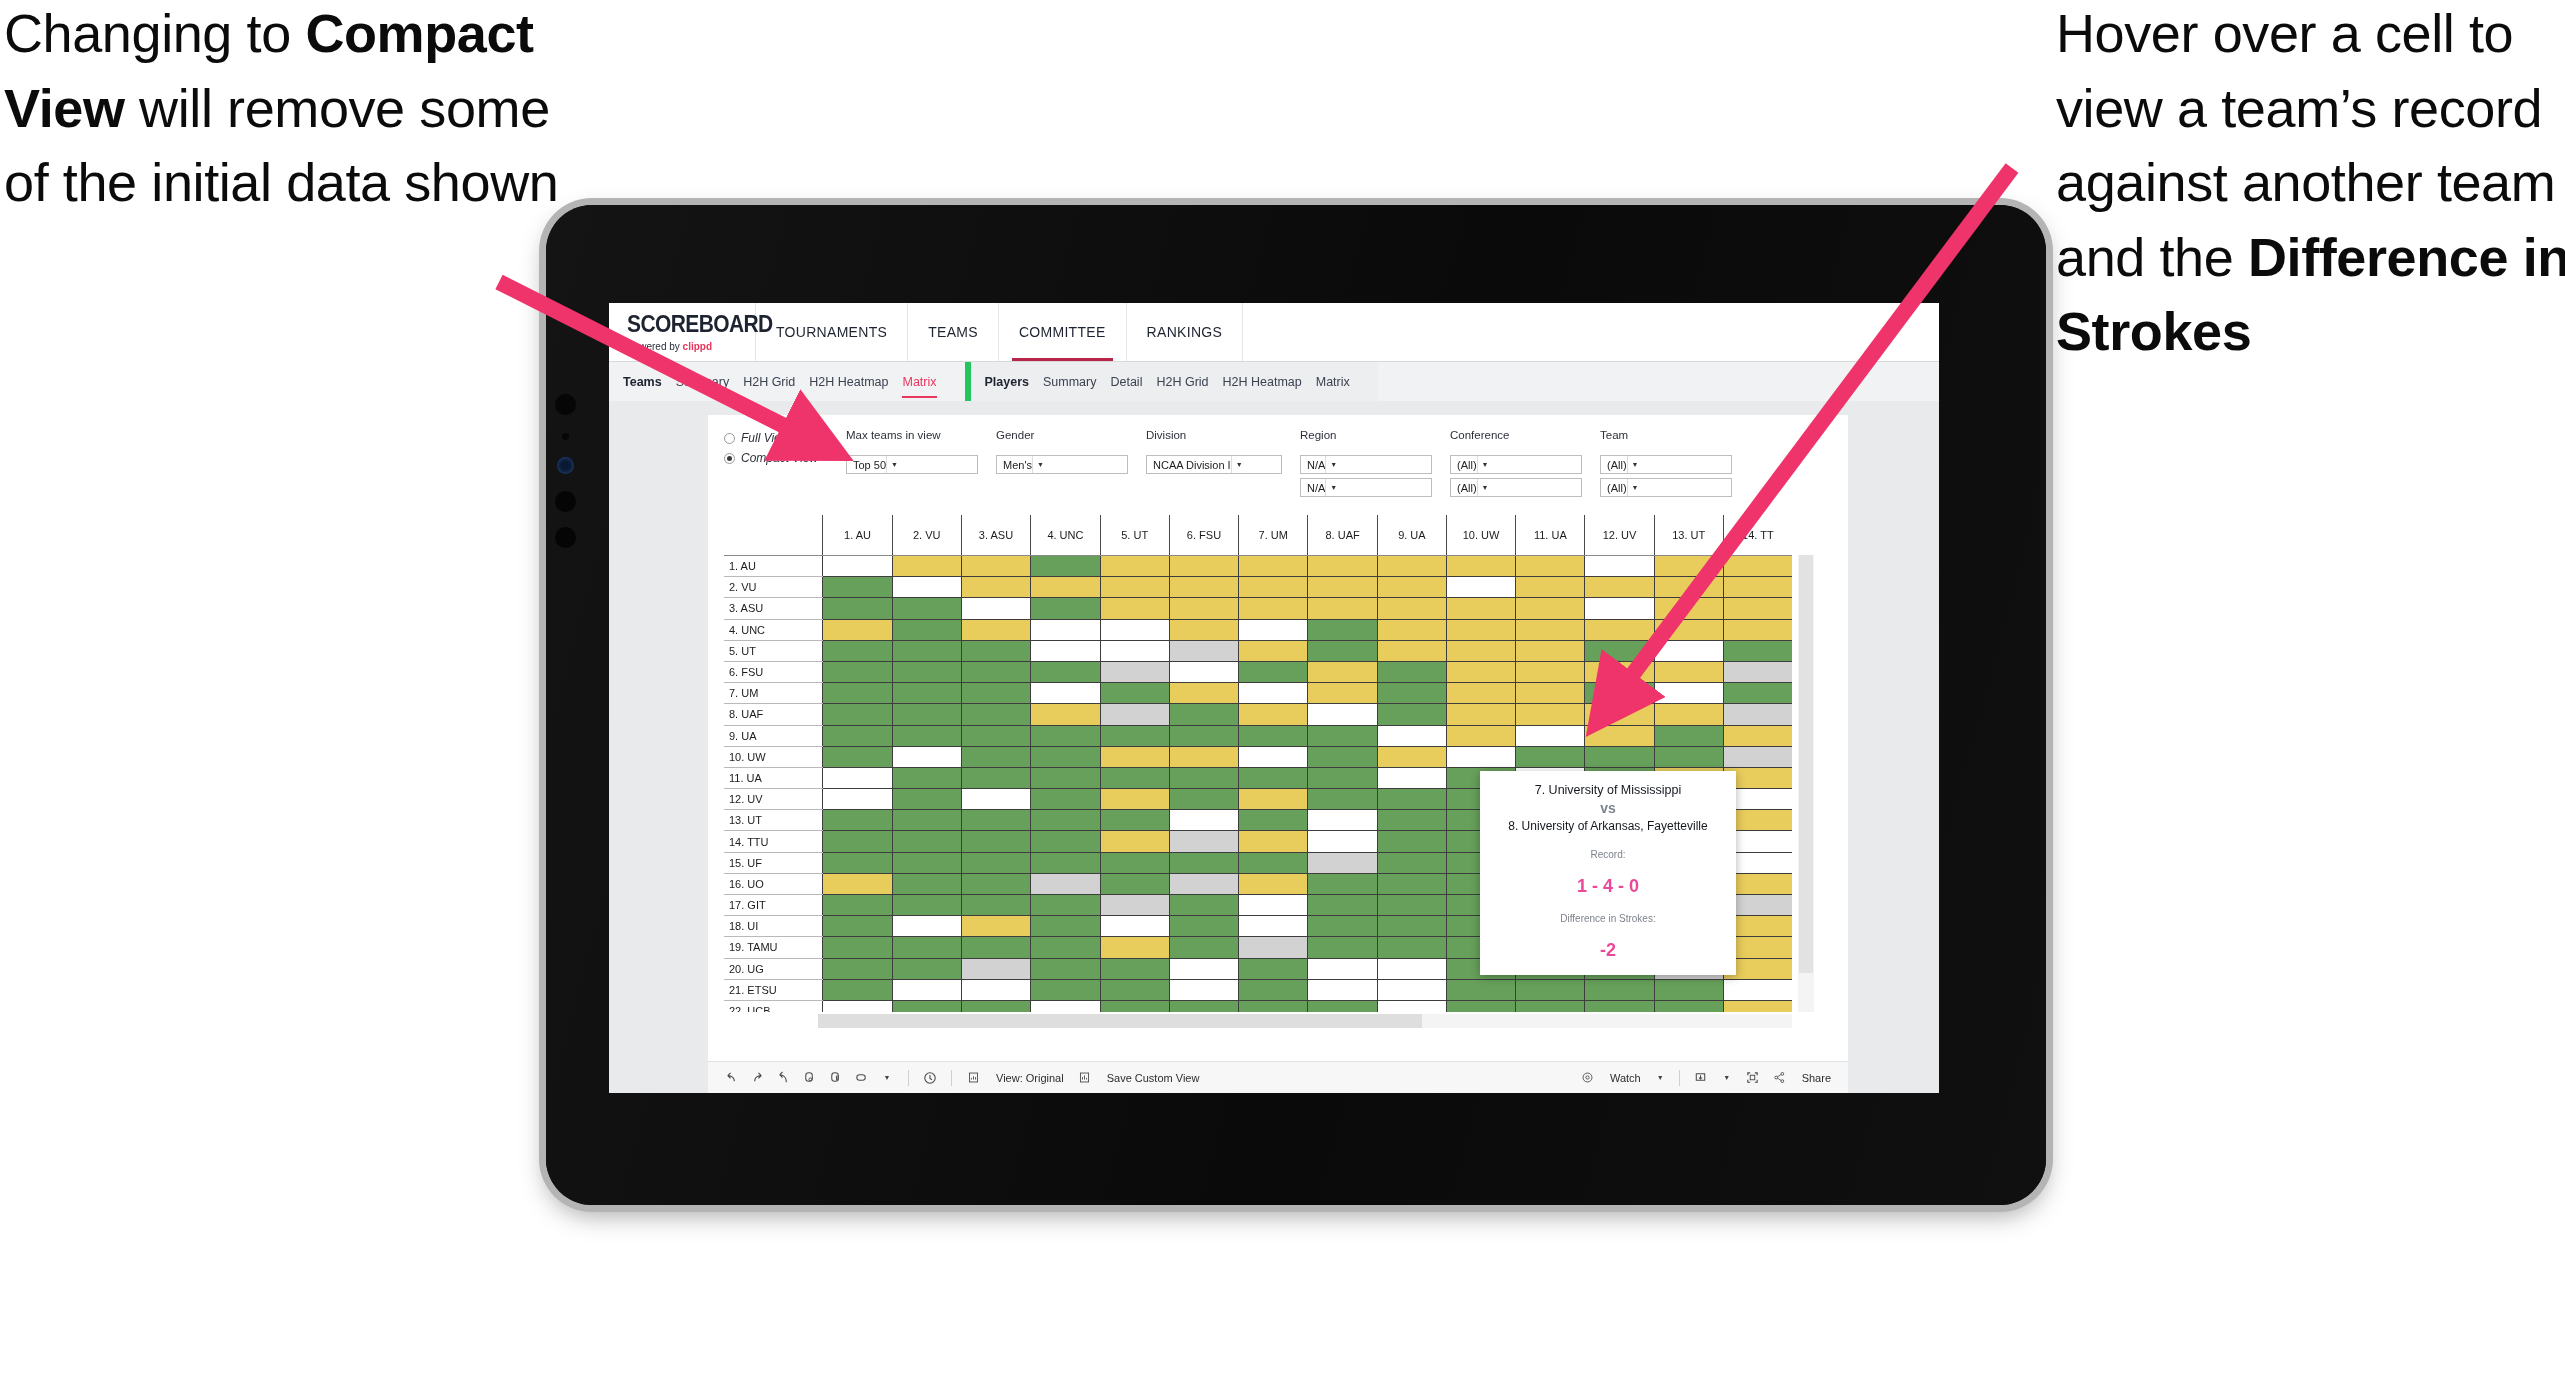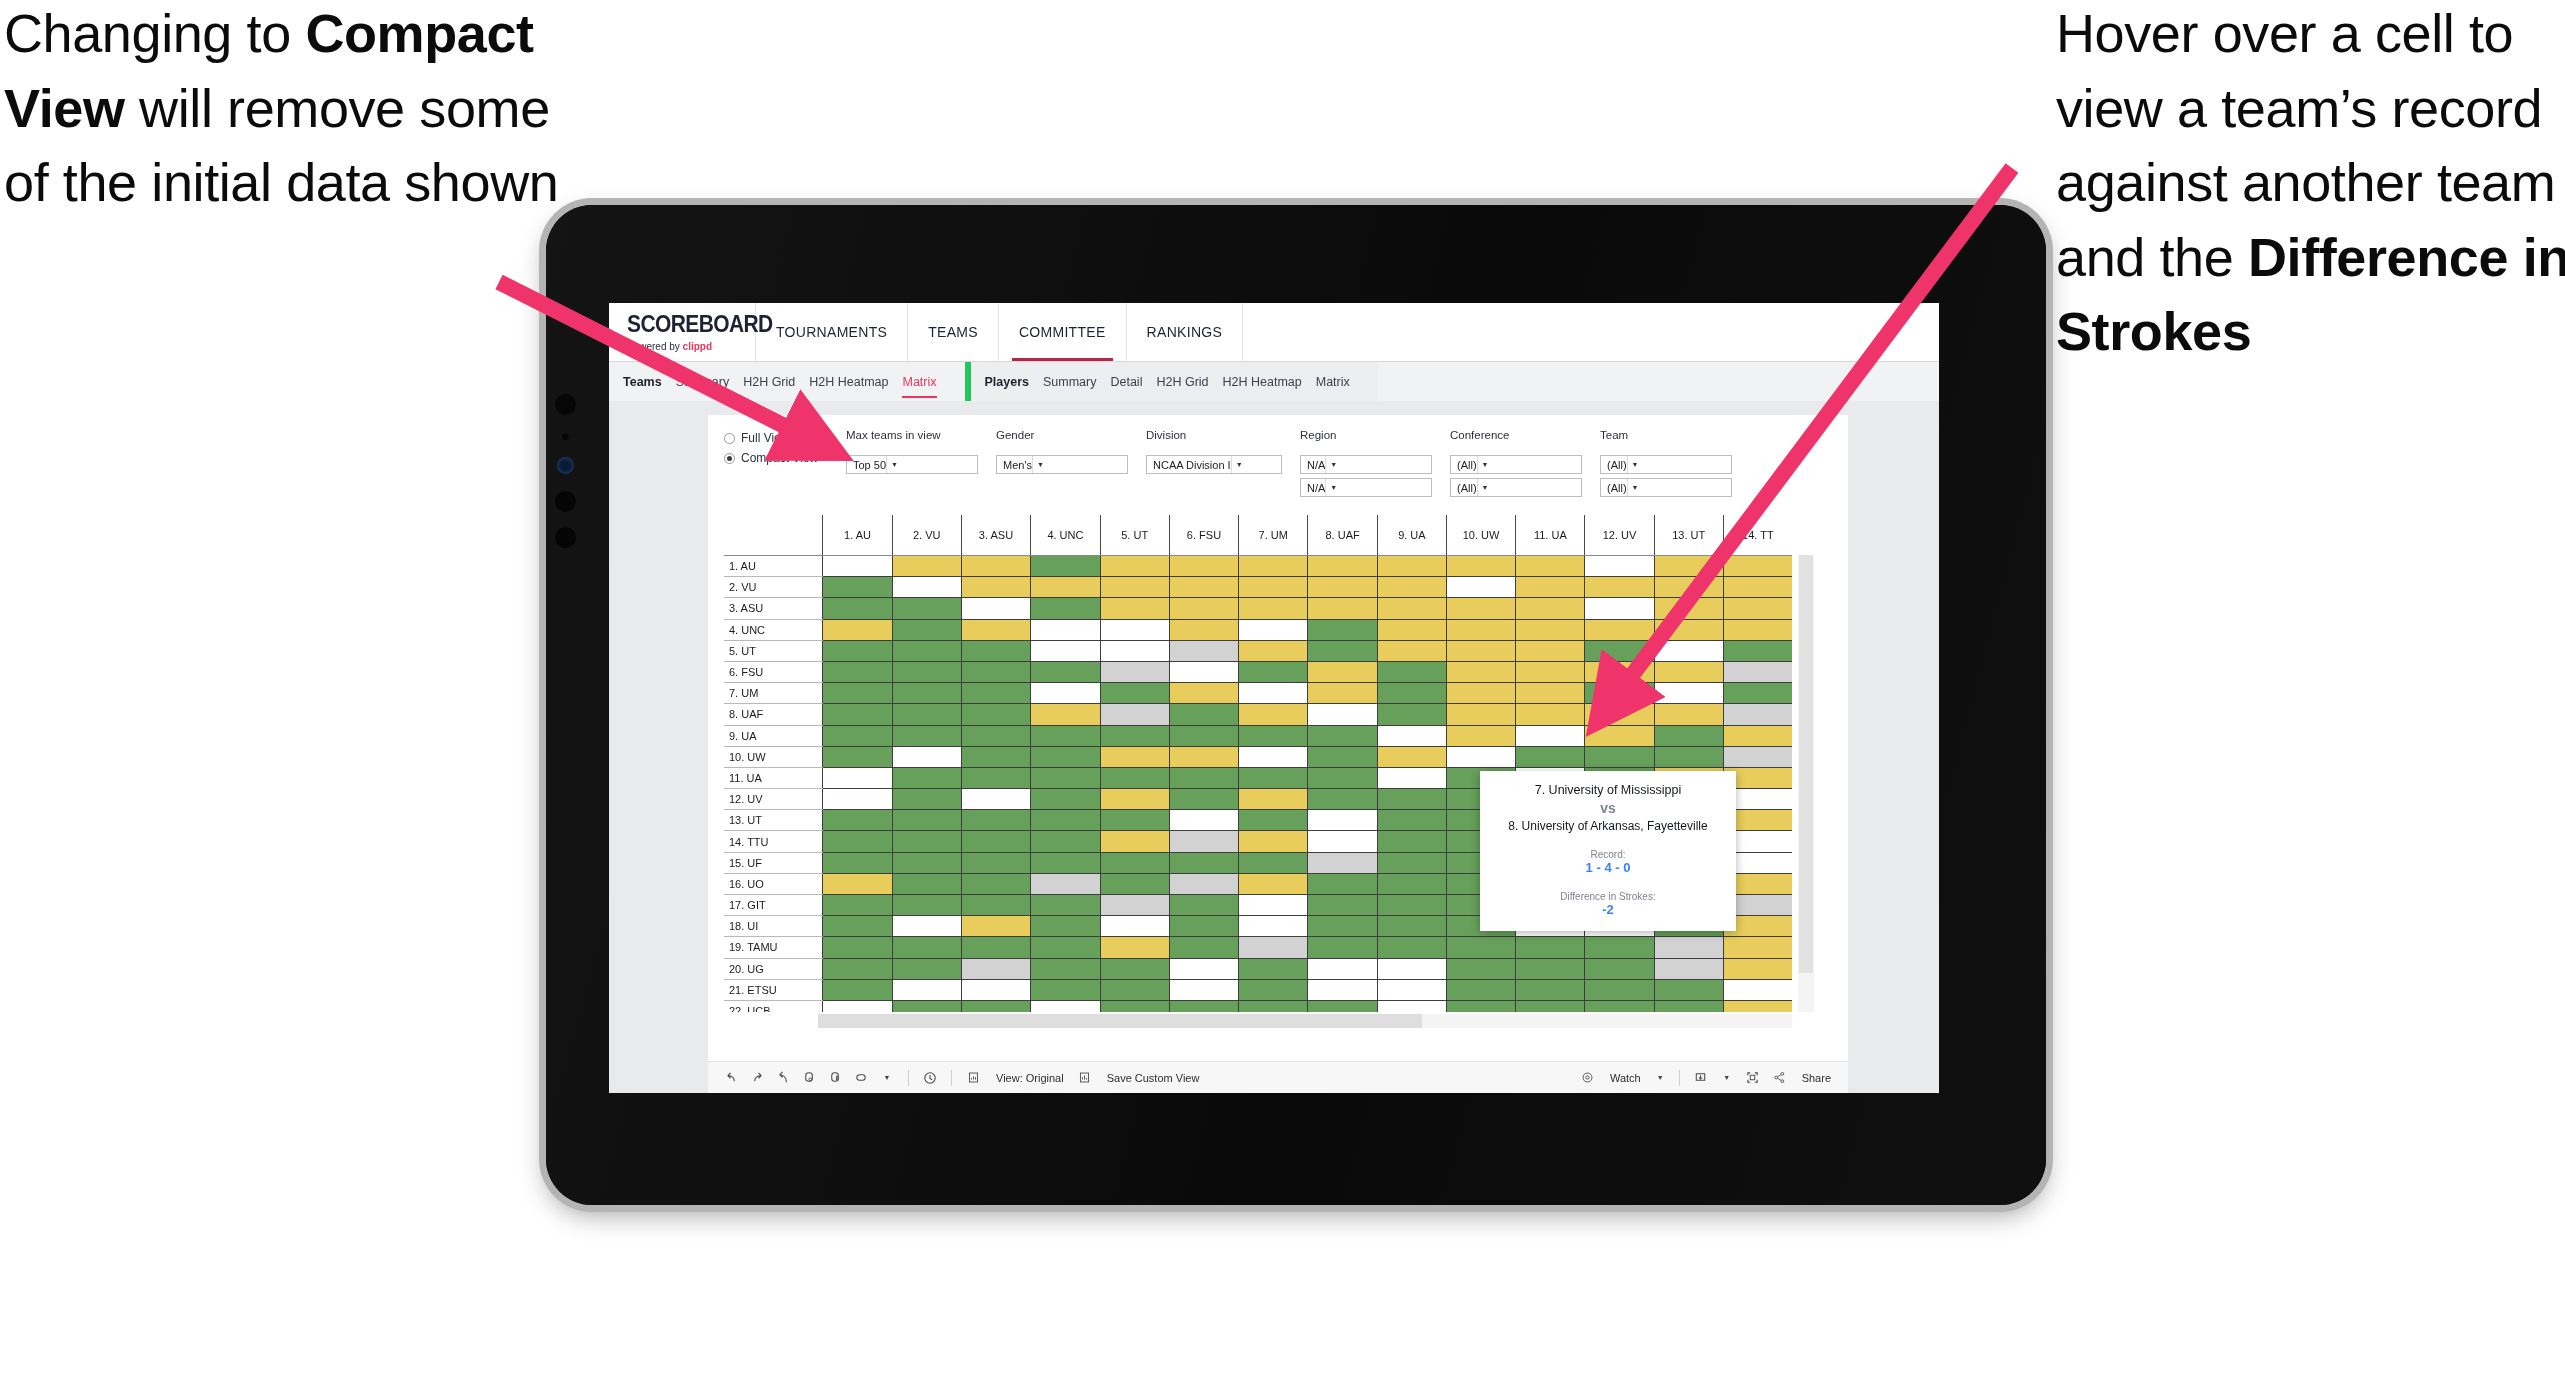--- a/index.html
+++ b/index.html
@@ -88,21 +88,21 @@
   #filters{display:flex;align-items:flex-start;padding:14px 16px 8px 16px;gap:18px;}
   .fgroup{display:flex;flex-direction:column;}
   .flabel{font-size:11.5px;color:#2d313b;margin-bottom:14px;}
   .fselect{
     width:132px;height:19px;border:1px solid #bdbdbd;background:#fff;
     display:flex;align-items:center;
     font-size:11px;color:#222;padding:0 3px 0 6px;box-sizing:border-box;margin-bottom:4px;
   }
   .fselect .caret{font-size:7px;color:#333;border-left:1px solid #ddd;padding-left:4px;height:100%;display:flex;align-items:center;}
   .fselect.wide{width:136px;}
-  #radio-group{display:flex;flex-direction:column;justify-content:flex-start;gap:6px;padding-top:2px;width:104px;}
+  #radio-group{display:flex;flex-direction:column;justify-content:flex-start;gap:6px;padding-top:2px;width:104px;font-style:italic;}
   .radio-row{display:flex;align-items:center;gap:6px;font-size:12px;color:#2d313b;}
   .radio{width:11px;height:11px;border-radius:50%;border:1px solid #9a9a9a;background:#fff;box-sizing:border-box;position:relative;}
   .radio.on:after{content:"";position:absolute;left:2px;top:2px;width:5px;height:5px;border-radius:50%;background:#3b3b3b;}
 
   
   #matrix-wrap{position:relative;margin:6px 0 0 16px;width:1090px;height:515px;}
   #matrix-scrollarea{position:absolute;left:0;top:0;width:1068px;height:497px;overflow:hidden;}
   table.matrix{border-collapse:collapse;table-layout:fixed;}
   table.matrix th.corner{width:94px;height:38px;border-bottom:1px solid #8a8a8a;}
   table.matrix th.col{
@@ -129,21 +129,21 @@
   
   #tooltip{
     position:absolute;left:756px;top:256px;width:256px;
     background:#ffffff;box-shadow:0 2px 9px rgba(0,0,0,.30);
     padding:12px 10px 14px 10px;box-sizing:border-box;text-align:center;z-index:20;
   }
   #tt-team-a{font-size:12.5px;color:#14181f;font-weight:500;}
   #tt-vs{font-size:14px;color:#7d838d;margin:3px 0;font-weight:bold;}
   #tt-team-b{font-size:12px;color:#14181f;font-weight:500;}
   .tt-label{font-size:10px;color:#7d838d;margin-top:16px;}
-  .tt-value{font-size:13px;color:#3b82f6;font-weight:bold;margin-top:0;}
+  .tt-value{font-size:18px;color:#ec4899;font-weight:bold;margin-top:16px;}
 
   
   #toolbar{
     position:absolute;left:99px;bottom:0;width:1140px;height:32px;
     background:#f7f7f7;border-top:1px solid #e0e0e0;
     display:flex;align-items:center;gap:0;padding:0 10px;box-sizing:border-box;
   }
   .tb-ico{display:flex;align-items:center;justify-content:center;width:26px;height:24px;color:#4a4a4a;}
   .tb-sep{width:1px;height:16px;background:#cfcfcf;margin:0 8px;}
   .tb-btn{display:flex;align-items:center;gap:16px;font-size:11px;color:#2d2d2d;padding:0 7px;height:24px;}

